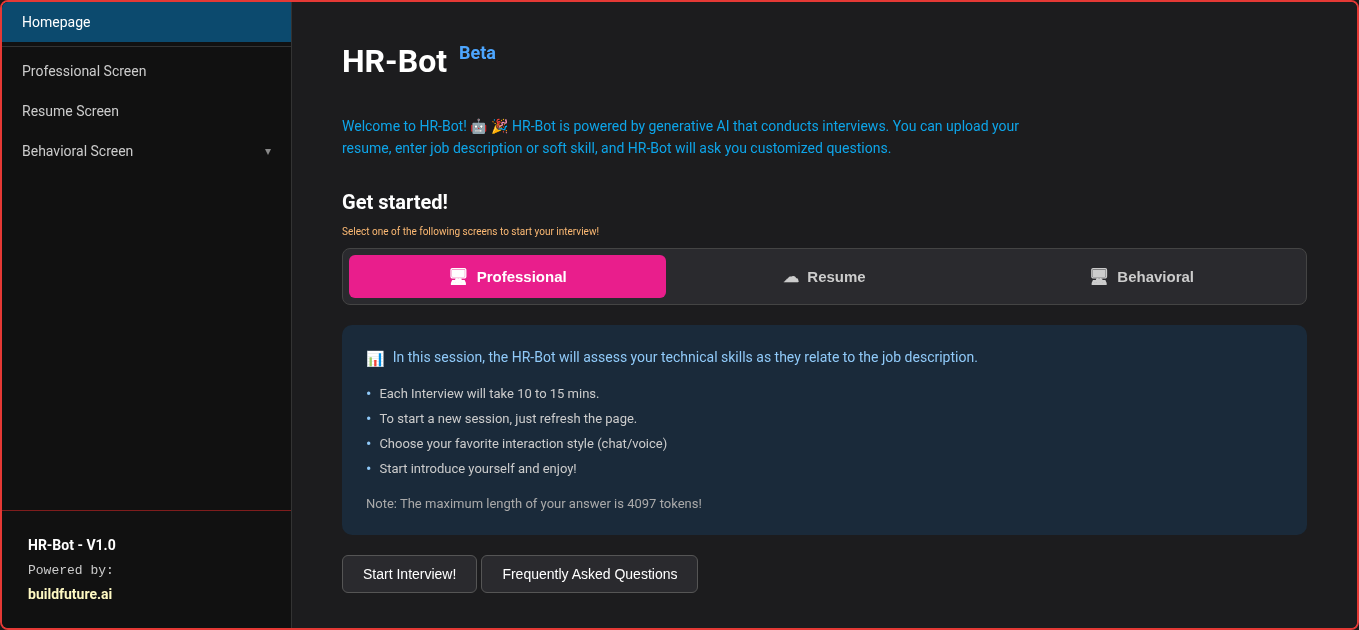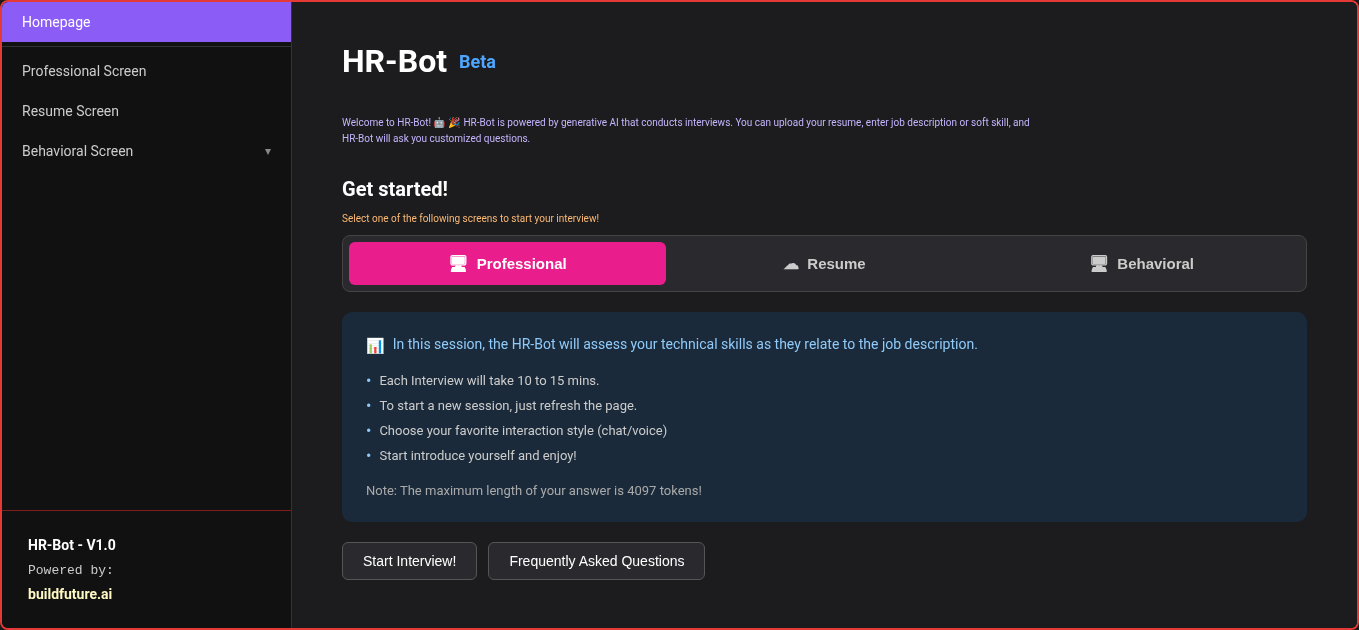--- a/index.html
+++ b/index.html
@@ -36,21 +36,21 @@
     .sidebar-item {
       padding: 12px 20px;
       font-size: 14px;
       color: #ccc;
       cursor: pointer;
       display: flex;
       align-items: center;
       justify-content: space-between;
     }
     .sidebar-item.active {
-      background: #8b5cf6;
+      background: #0c4a6e;
       color: #fff;
     }
     .sidebar-divider {
       height: 1px;
       background: #333;
       margin: 4px 0;
     }
     .sidebar-footer {
       padding: 26px;
       border-top: 1px solid #7f1d1d;
@@ -84,32 +84,31 @@
       overflow-y: auto;
     }
     .page-header {
       margin-bottom: 30px;
     }
     .page-title {
       font-size: 32px;
       font-weight: bold;
       color: #fff;
       display: flex;
-      align-items: center;
       gap: 12px;
       margin-bottom: 16px;
     }
     .beta-badge {
       font-size: 18px;
       font-weight: bold;
       color: #4da6ff;
     }
     .page-subtitle {
-      font-size: 10px;
-      color: #c4b5fd;
+      font-size: 14px;
+      color: #0ea5e9;
       line-height: 1.6;
       max-width: 700px;
       margin-top: 35px;
     }
     .section-title {
       font-size: 20px;
       font-weight: bold;
       color: #fff;
       margin-bottom: 12px;
     }
@@ -190,21 +189,21 @@
       flex-shrink: 0;
       margin-top: -2px;
     }
     .info-note {
       font-size: 13px;
       color: #aaa;
     }
     
     .action-row {
       display: flex;
-      gap: 11px;
+      gap: 4px;
     }
     .action-btn {
       padding: 10px 20px;
       border: 1px solid #555;
       border-radius: 6px;
       background: #2a2a2e;
       color: #fff;
       font-size: 14px;
       cursor: pointer;
     }

